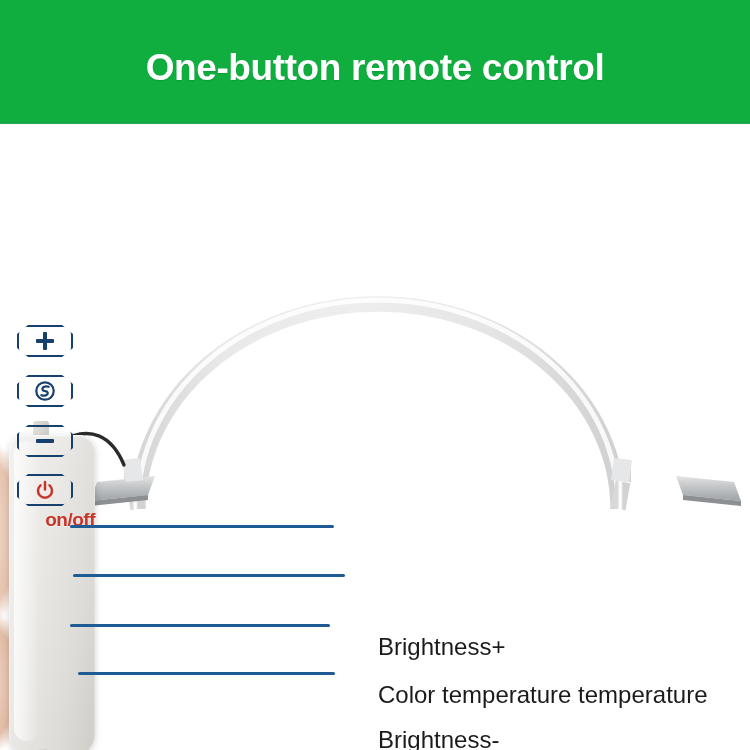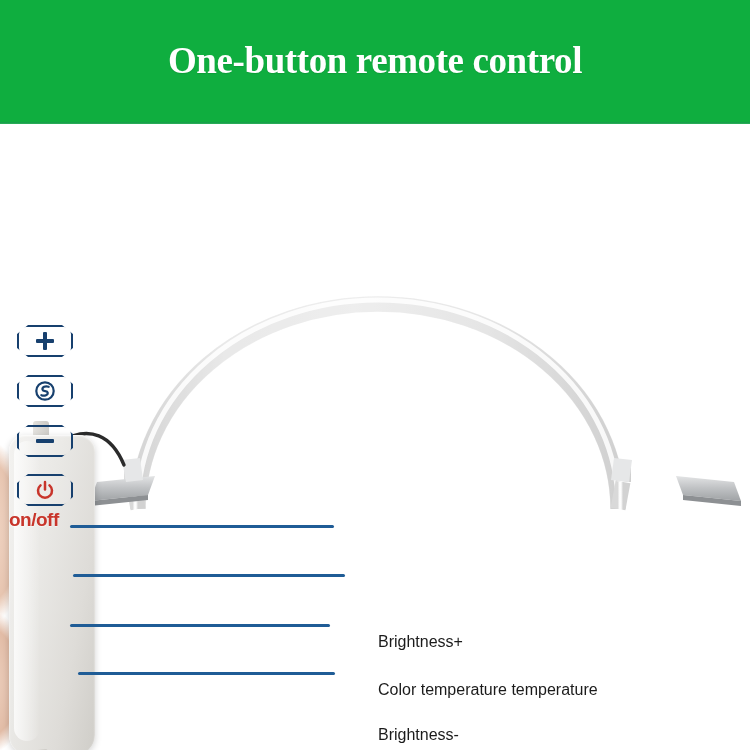--- a/index.html
+++ b/index.html
@@ -23,28 +23,28 @@
     position: absolute;
     left: 0;
     top: 0;
     width: 750px;
     height: 124px;
     background: #0FAE3F;
   }
   #banner-title {
     position: absolute;
     left: 0;
-    top: 0;
+    top: 8px;
     width: 750px;
     height: 120px;
     display: flex;
     align-items: center;
     justify-content: center;
     color: #ffffff;
-    font-family: Liberation Serif, serif;
+    font-family: Liberation Sans, sans-serif;
     font-weight: bold;
     font-size: 37px;
     letter-spacing: -0.4px;
     text-shadow: 0 1px 1px rgba(0,0,0,0.10);
     white-space: nowrap;
   }
   #banner-edge {
     position: absolute;
     left: 0;
     top: 122px;
@@ -164,21 +164,21 @@
   .glyph-minus::before{ left: 0; top: 7px; width: 18px; height: 4px; }
 
   .glyph-swirl { width: 22px; height: 22px; }
   .glyph-power { width: 20px; height: 20px; }
 
   #onoff-label {
     position: absolute;
     left: 9px;
     top: 385px;
     width: 86px;
-    text-align: left;
+    text-align: right;
     color: #c8352b;
     font-family: "Liberation Sans", sans-serif;
     font-weight: bold;
     font-size: 19px;
     letter-spacing: -0.5px;
     text-shadow: 0 1px 1px rgba(255,255,255,0.6);
   }
 
   
   .leader {
@@ -191,21 +191,21 @@
   #leader-2 { left: 73px;  top: 450px; width: 272px; }
   #leader-3 { left: 70px;  top: 500px; width: 260px; }
   #leader-4 { left: 78px;  top: 548px; width: 257px; }
 
   
   .callout {
     position: absolute;
     left: 378px;
     color: #1b1b1b;
     font-family: "Liberation Sans", sans-serif;
-    font-size: 16px;
+    font-size: 24px;
     font-weight: 400;
     white-space: nowrap;
   }
   #label-1 { top: 509px; }
   #label-2 { top: 557px; }
   #label-3 { top: 602px; }
 </style>
 </head>
 <body>
 

